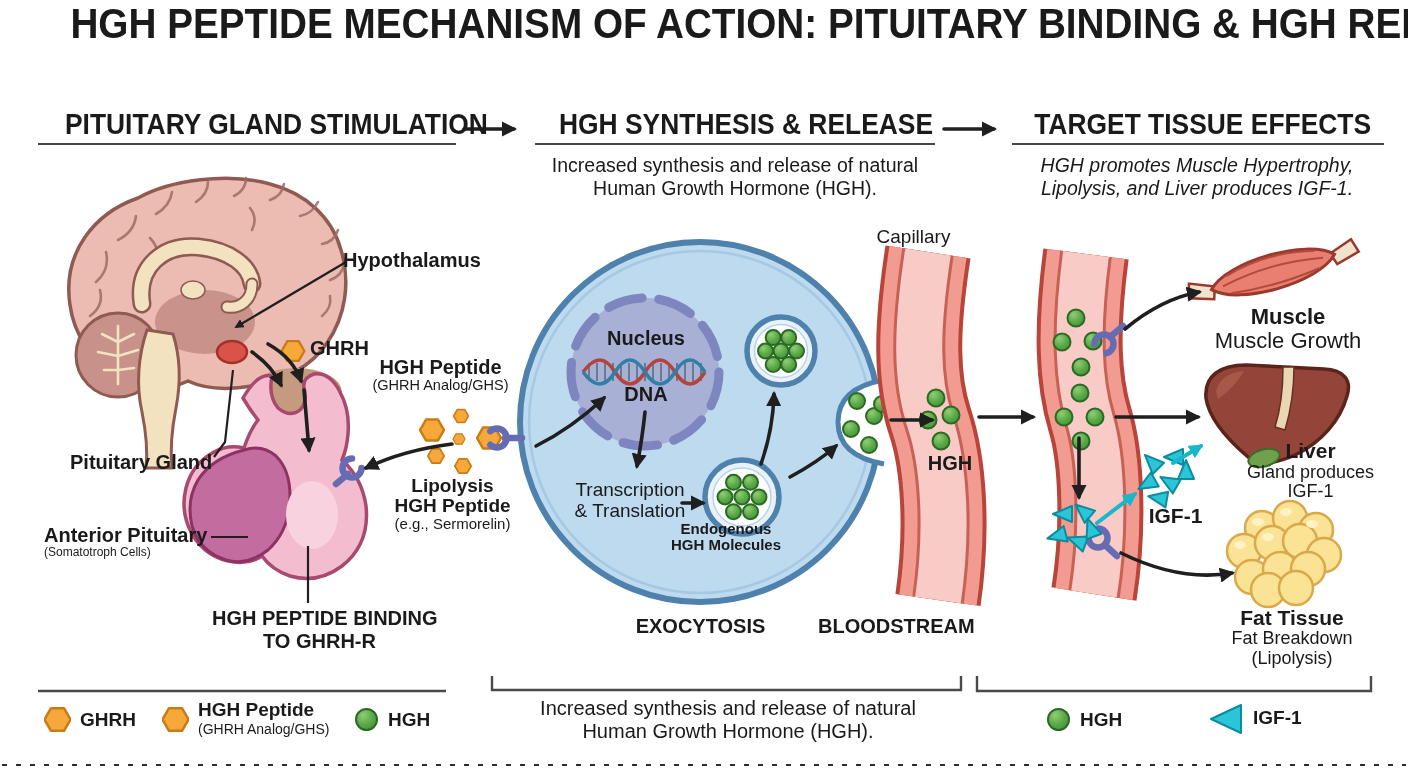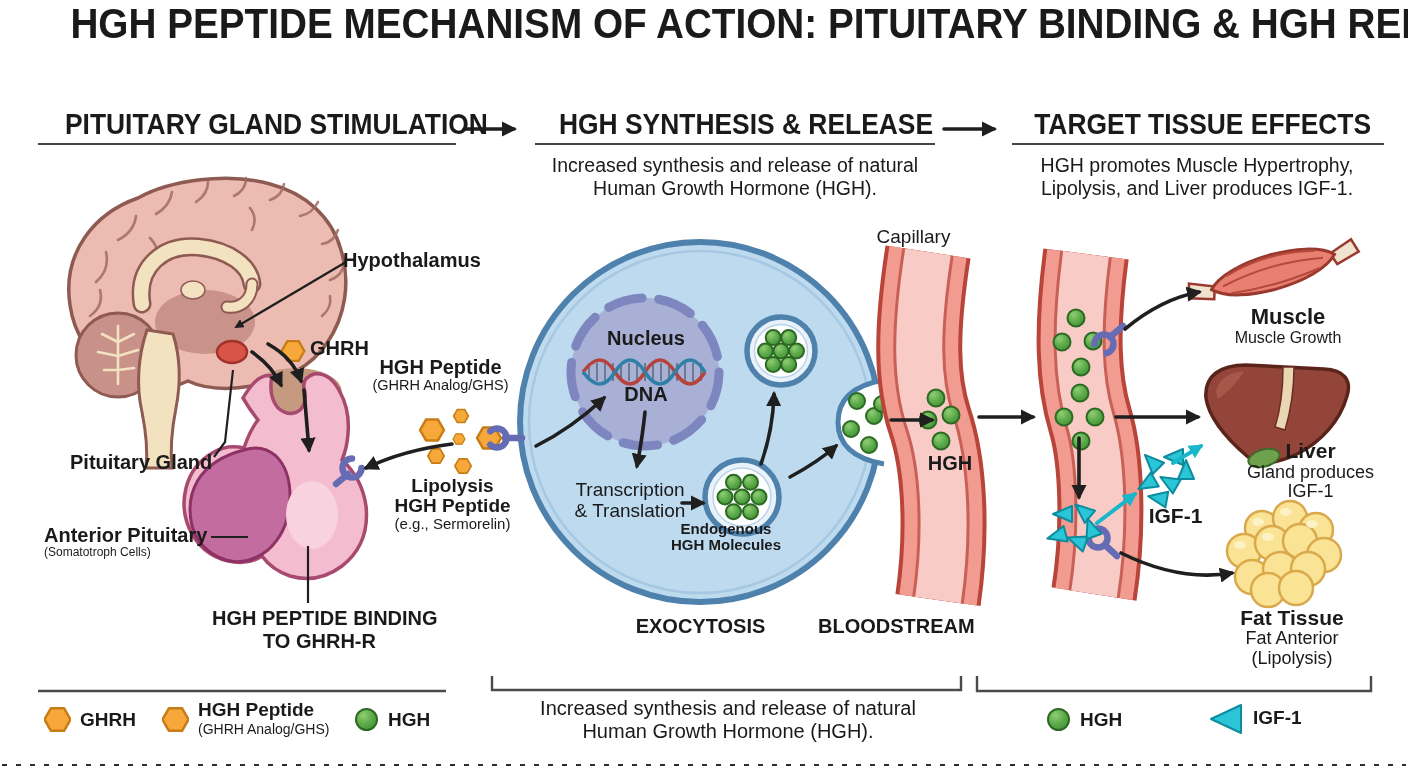--- a/index.html
+++ b/index.html
@@ -277,21 +277,21 @@
   <div class="lbl b ctr condH nw" style="left:535px;top:107px;width:400px;font-size:30px;">HGH SYNTHESIS &amp; RELEASE</div>
   <div class="lbl b ctr condH nw" style="left:1012px;top:107px;width:370px;font-size:30px;">TARGET TISSUE EFFECTS</div>
   <div class="rule" style="left:38px;top:143px;width:418px;"></div>
   <div class="rule" style="left:535px;top:143px;width:400px;"></div>
   <div class="rule" style="left:1012px;top:143px;width:372px;"></div>
 
   <div class="lbl ctr" style="left:535px;top:154px;width:400px;font-size:19.5px;line-height:23px;">
     <div class="nw">Increased synthesis and release of natural</div>
     <div class="nw">Human Growth Hormone (HGH).</div>
   </div>
-  <div class="lbl ctr" style="left:1012px;top:154px;width:370px;font-size:19.5px;line-height:23px;">
+  <div class="lbl ctr" style="left:1012px;top:154px;width:370px;font-size:19.5px;line-height:23px;font-style:italic;">
     <div class="nw">HGH promotes Muscle Hypertrophy,</div>
     <div class="nw">Lipolysis, and Liver produces IGF-1.</div>
   </div>
 
   <div class="lbl b nw" style="left:343px;top:249px;font-size:20px;">Hypothalamus</div>
   <div class="lbl b nw" style="left:310px;top:337px;font-size:20px;">GHRH</div>
 
   <div class="lbl ctr" style="left:368px;top:356px;width:145px;">
     <div class="b nw" style="font-size:20px;">HGH Peptide</div>
     <div class="nw" style="font-size:14.5px;">(GHRH Analog/GHS)</div>
@@ -328,34 +328,34 @@
     <div class="nw">HGH Molecules</div>
   </div>
 
   <div class="lbl b ctr nw" style="left:628px;top:615px;width:145px;font-size:20px;">EXOCYTOSIS</div>
   <div class="lbl ctr nw" style="left:856px;top:227px;width:115px;font-size:19px;">Capillary</div>
   <div class="lbl b ctr nw" style="left:920px;top:452px;width:60px;font-size:20px;">HGH</div>
   <div class="lbl b ctr nw" style="left:818px;top:615px;width:135px;font-size:20px;">BLOODSTREAM</div>
 
   <div class="lbl ctr" style="left:1213px;top:305px;width:150px;">
     <div class="b nw" style="font-size:22px;">Muscle</div>
-    <div class="nw" style="font-size:16px;">Muscle Growth</div>
+    <div class="nw" style="font-size:22px;">Muscle Growth</div>
   </div>
 
   <div class="lbl ctr" style="left:1238px;top:440px;width:145px;line-height:1.08;">
     <div class="b nw" style="font-size:21px;">Liver</div>
     <div class="nw" style="font-size:18px;">Gland produces</div>
     <div class="nw" style="font-size:18px;">IGF-1</div>
   </div>
 
   <div class="lbl b ctr nw" style="left:1133px;top:504px;width:85px;font-size:21px;">IGF-1</div>
 
   <div class="lbl ctr" style="left:1222px;top:606px;width:140px;line-height:1.1;">
     <div class="b nw" style="font-size:21px;">Fat Tissue</div>
-    <div class="nw" style="font-size:18px;">Fat Anterior</div>
+    <div class="nw" style="font-size:18px;">Fat Breakdown</div>
     <div class="nw" style="font-size:18px;">(Lipolysis)</div>
   </div>
 
   <div class="lbl ctr" style="left:495px;top:697px;width:466px;font-size:20px;line-height:23px;">
     <div class="nw">Increased synthesis and release of natural</div>
     <div class="nw">Human Growth Hormone (HGH).</div>
   </div>
 
   <div class="leg" style="left:44px;top:706px;">
     <svg width="27" height="27" viewBox="-13.5 -13.5 27 27">

